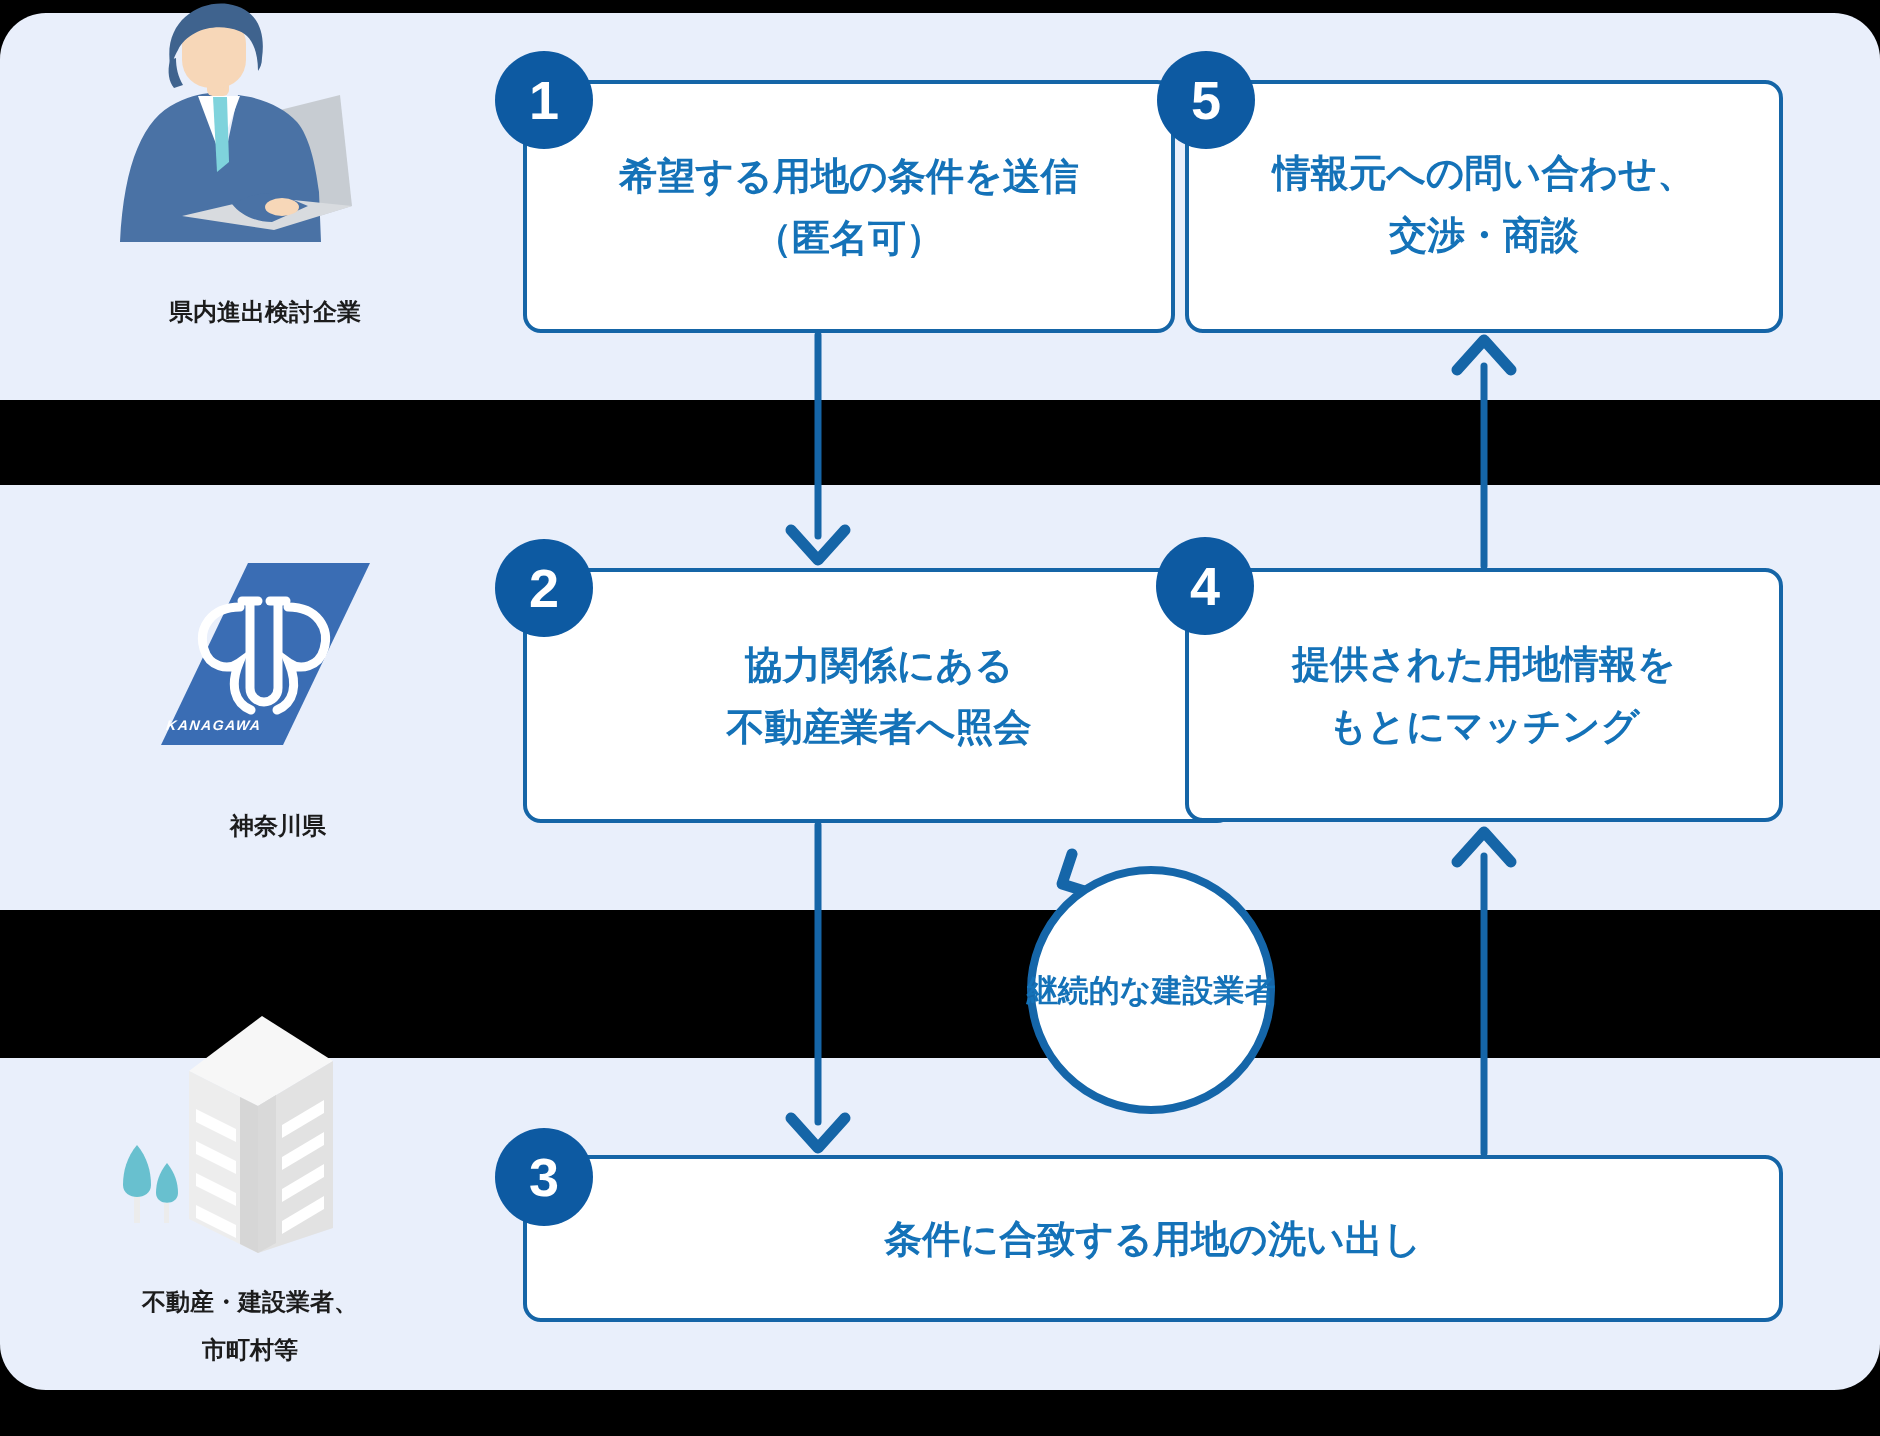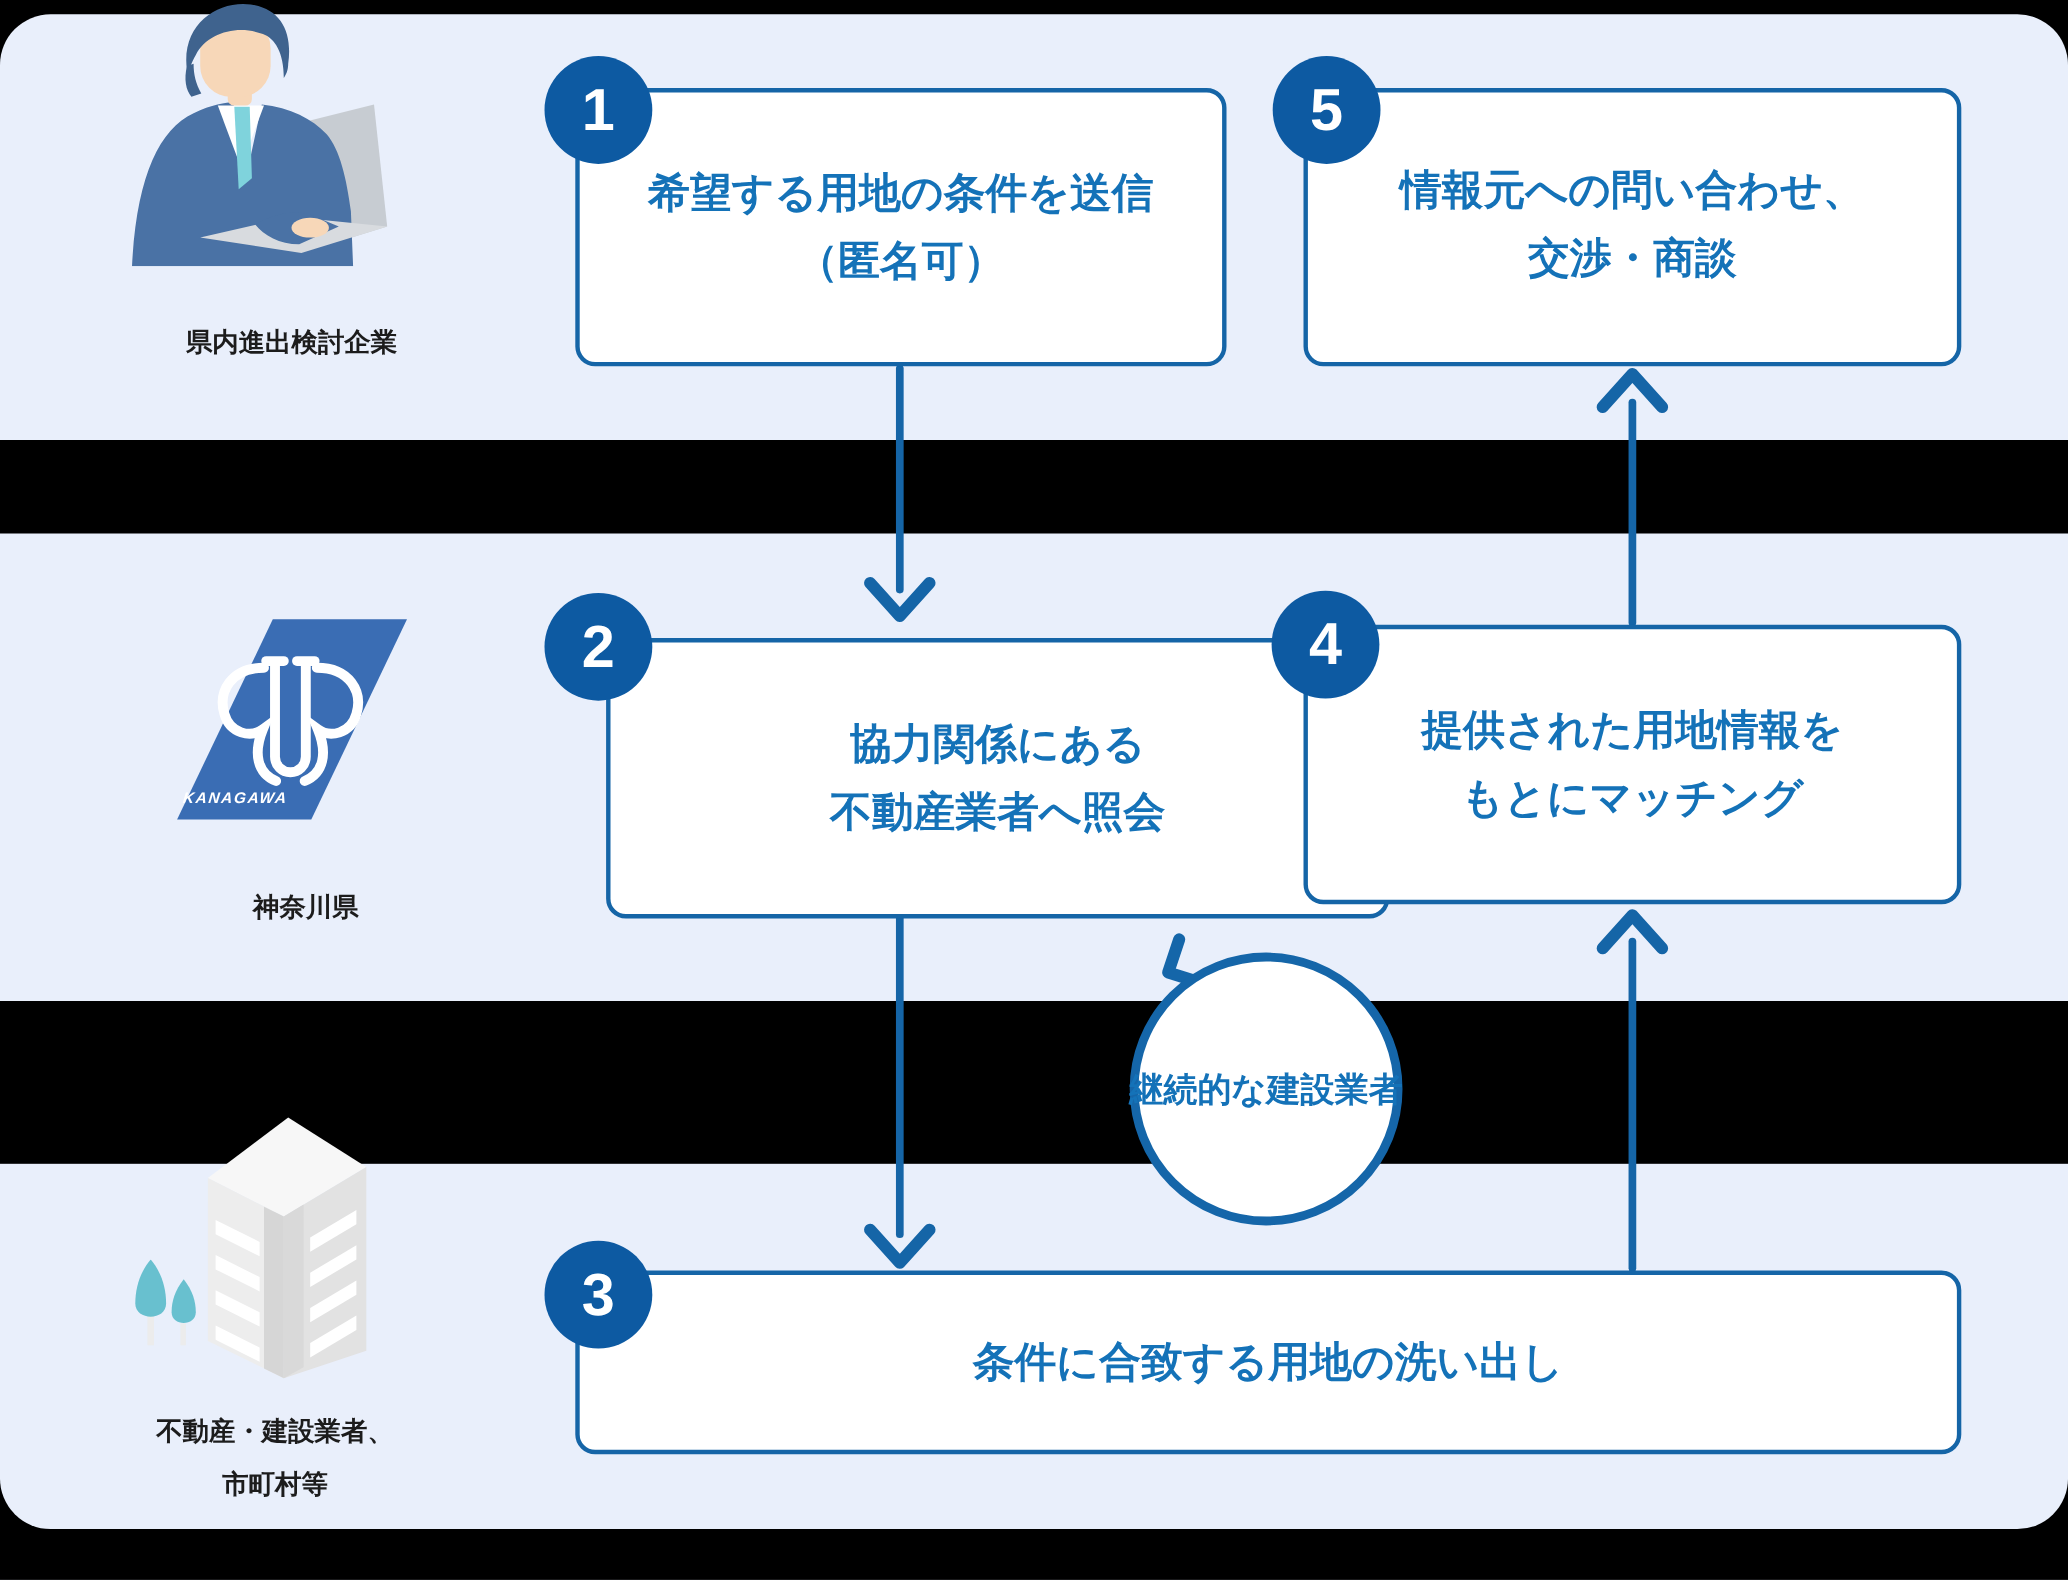--- a/index.html
+++ b/index.html
@@ -8,23 +8,23 @@
   .canvas{position:absolute;left:0;top:13px;width:1880px;height:1377px;
           background:#e9effb;border-radius:46px;z-index:0;}
   .stripe{position:absolute;left:0;width:1880px;background:#000;z-index:1;}
   .stripe1{top:400px;height:85px;}
   .stripe2{top:910px;height:148px;}
   .stripe3{top:1390px;height:46px;}
   .layer{position:absolute;left:0;top:0;width:1880px;height:1436px;z-index:2;}
   .step-box{position:absolute;background:#fff;border:4px solid #1565a7;border-radius:18px;
             z-index:3;display:flex;flex-direction:column;align-items:center;justify-content:center;
             box-sizing:border-box;}
-  .box1{left:523px;top:80px;width:592px;height:253px;}
+  .box1{left:523px;top:80px;width:652px;height:253px;}
   .box5{left:1185px;top:80px;width:598px;height:253px;font-family:Liberation Mono, monospace;}
-  .box2{left:523px;top:580px;width:712px;height:255px;margin-left:28px;}
+  .box2{left:523px;top:568px;width:712px;height:255px;}
   .box4{left:1185px;top:568px;width:598px;height:254px;}
   .box3{left:523px;top:1155px;width:1260px;height:167px;}
   .box-line{display:block;text-align:center;color:#1472b8;font-weight:bold;
             font-size:38px;line-height:62px;white-space:nowrap;}
   .badge{position:absolute;width:98px;height:98px;border-radius:50%;background:#0d5aa2;
          color:#fff;display:flex;align-items:center;justify-content:center;
          font-size:54px;font-weight:bold;z-index:4;}
   .badge1{left:495px;top:51px;}
   .badge5{left:1157px;top:51px;}
   .badge2{left:495px;top:539px;}

